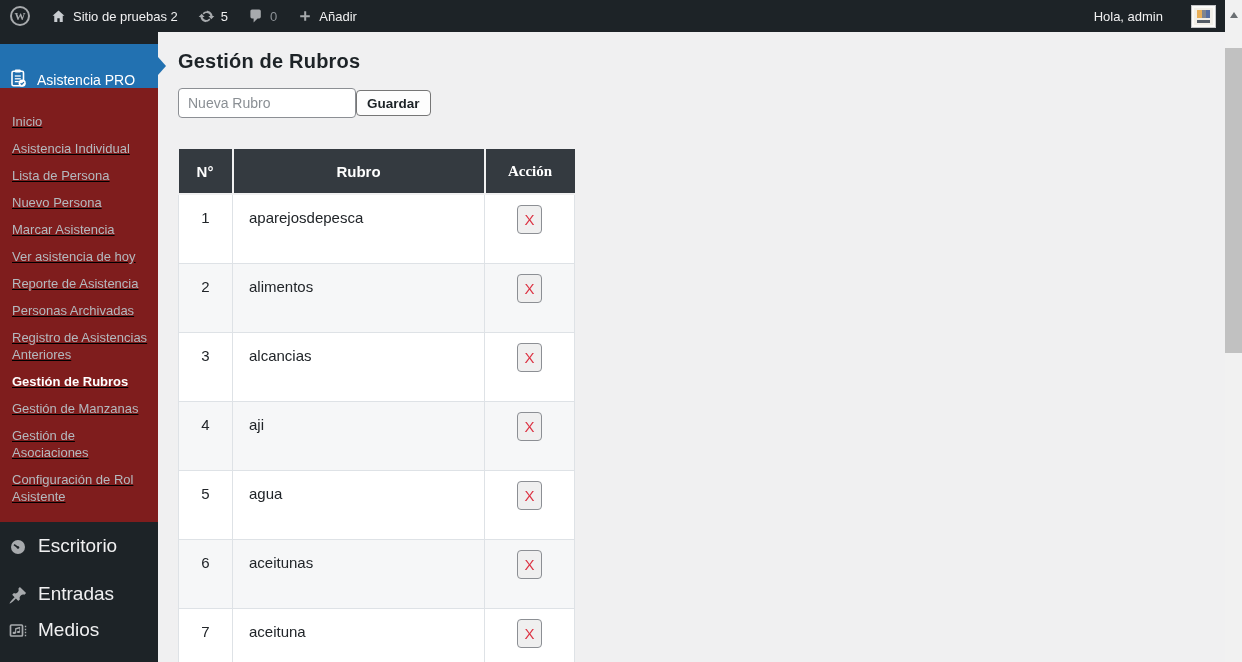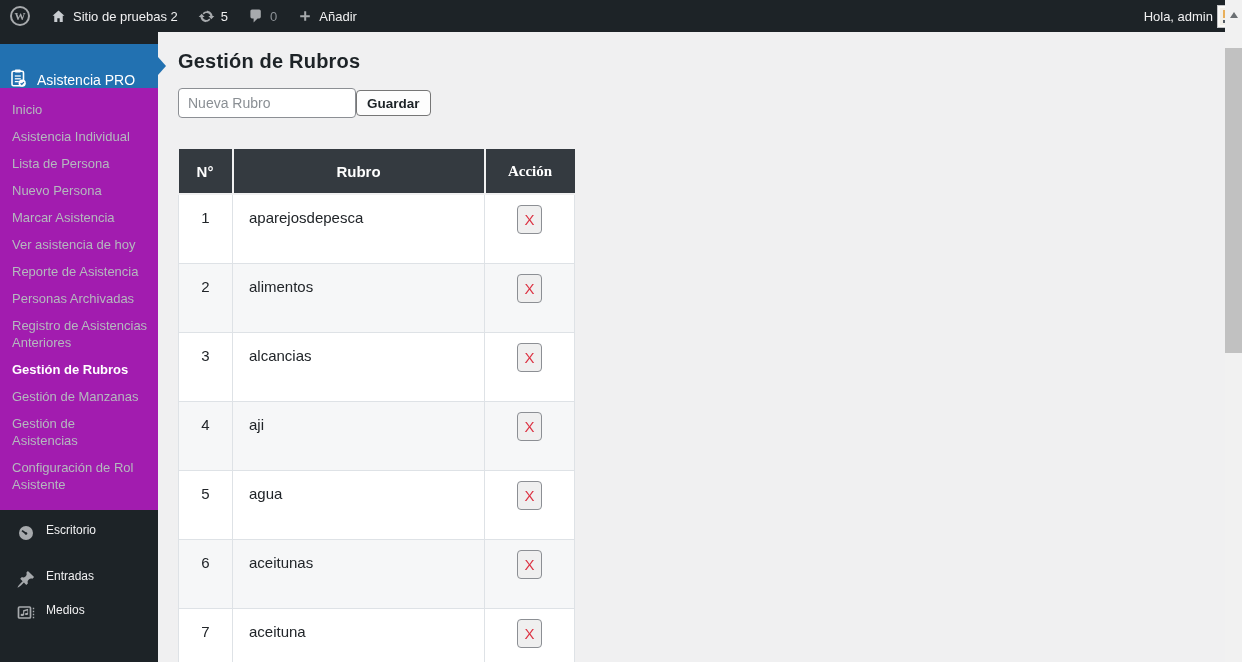--- a/index.html
+++ b/index.html
@@ -17,21 +17,21 @@
     display:flex; align-items:center; justify-content:space-between; z-index:50;
   }
   .ab-left { display:flex; align-items:center; height:100%; }
   .ab-item { display:flex; align-items:center; gap:6px; padding:0 10px; height:100%; cursor:pointer; }
   .wp-logo-circle {
     width:20px; height:20px; border:2px solid #a7aaad; border-radius:50%;
     display:flex; align-items:center; justify-content:center;
     font-family:"Liberation Serif", serif; font-size:11px; font-weight:bold; color:#a7aaad;
   }
   .ab-count-dim { color:#8c9196; }
-  .ab-right { display:flex; align-items:center; gap:4px; }
+  .ab-right { display:flex; align-items:center; gap:28px; padding-right:26px; }
   .avatar {
     width:25px; height:23px; display:inline-block; position:relative;
     background:#f2efe8; border:1px solid #c3c4c7; box-shadow:inset 0 0 0 2px #fbfaf7;
   }
   .avatar::after {
     content:""; position:absolute; left:5px; top:4px; width:13px; height:8px;
     background:linear-gradient(90deg,#e7a33e 0 40%,#6b7280 40% 70%,#3a5795 70%);
     opacity:.85;
   }
   .avatar::before {
@@ -48,28 +48,28 @@
   .plugin-item {
     margin-top:12px; height:44px; background:#2271b1; color:#fff;
     display:flex; align-items:flex-end; gap:9px; padding:0 8px; font-size:14px;
     position:relative; cursor:pointer;
   }
   .menu-arrow {
     position:absolute; right:-8px; top:50%; transform:translateY(-50%);
     width:0; height:0; border-top:9px solid transparent; border-bottom:9px solid transparent;
     border-left:8px solid #2271b1;
   }
-  .submenu { background:#a21caf; padding:8px 0 12px; }
+  .submenu { background:#7f1d1d; padding:20px 0 12px;text-decoration:underline; }
   .submenu-item {
     display:block; padding:5px 4px 5px 12px; font-size:13px; line-height:17px;
     color:#b4b9be; cursor:pointer; white-space:pre-line;
   }
   .submenu-item.current { color:#fff; font-weight:bold; }
   .wp-menu { padding-top:6px; }
-  .menu-item { display:flex; align-items:flex-start; gap:10px; padding:7px 16px; font-size:12px; color:#f0f0f1; cursor:pointer; }
+  .menu-item { display:flex; align-items:flex-end; gap:10px; padding:7px 8px; font-size:19px; color:#f0f0f1; cursor:pointer; }
   .menu-item svg { flex:0 0 20px; }
   .menu-sep { height:12px; }
 
   
   #content {
     position:absolute; left:158px; top:32px; width:1067px; height:630px;
     background:#f0f0f1; padding:18px 0 0 20px; overflow:hidden;
   }
   .page-title { margin:0; font-size:20px; font-weight:600; color:#1d2327; letter-spacing:.2px; }
   .form-row { margin-top:15px; display:flex; align-items:center; }
@@ -166,21 +166,21 @@
       <a class="submenu-item">Nuevo Persona</a>
       <a class="submenu-item">Marcar Asistencia</a>
       <a class="submenu-item">Ver asistencia de hoy</a>
       <a class="submenu-item">Reporte de Asistencia</a>
       <a class="submenu-item">Personas Archivadas</a>
       <a class="submenu-item">Registro de Asistencias
 Anteriores</a>
       <a class="submenu-item current">Gestión de Rubros</a>
       <a class="submenu-item">Gestión de Manzanas</a>
       <a class="submenu-item">Gestión de
-Asistencias</a>
+Asociaciones</a>
       <a class="submenu-item">Configuración de Rol
 Asistente</a>
     </div>
 
   <div class="wp-menu">
     <div class="menu-item">
       <svg width="20" height="20" viewBox="0 0 20 20">
         <circle cx="10" cy="10" r="7" fill="#a7aaad"></circle>
         <path d="M10 10.5L6 7.6" stroke="#1d2327" stroke-width="1.6"></path>
         <circle cx="10" cy="10.5" r="1.3" fill="#1d2327"></circle>

